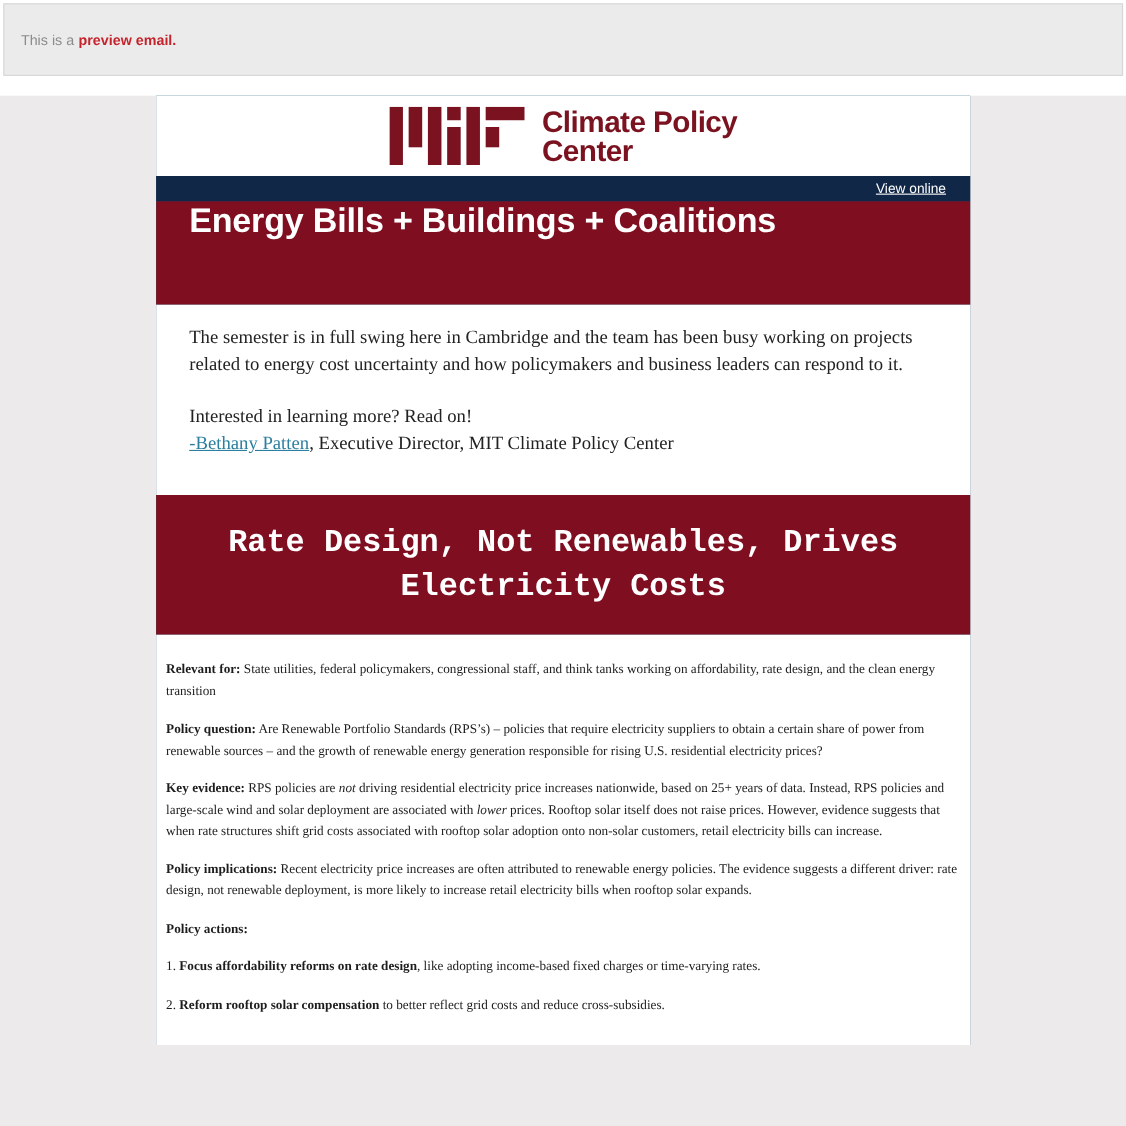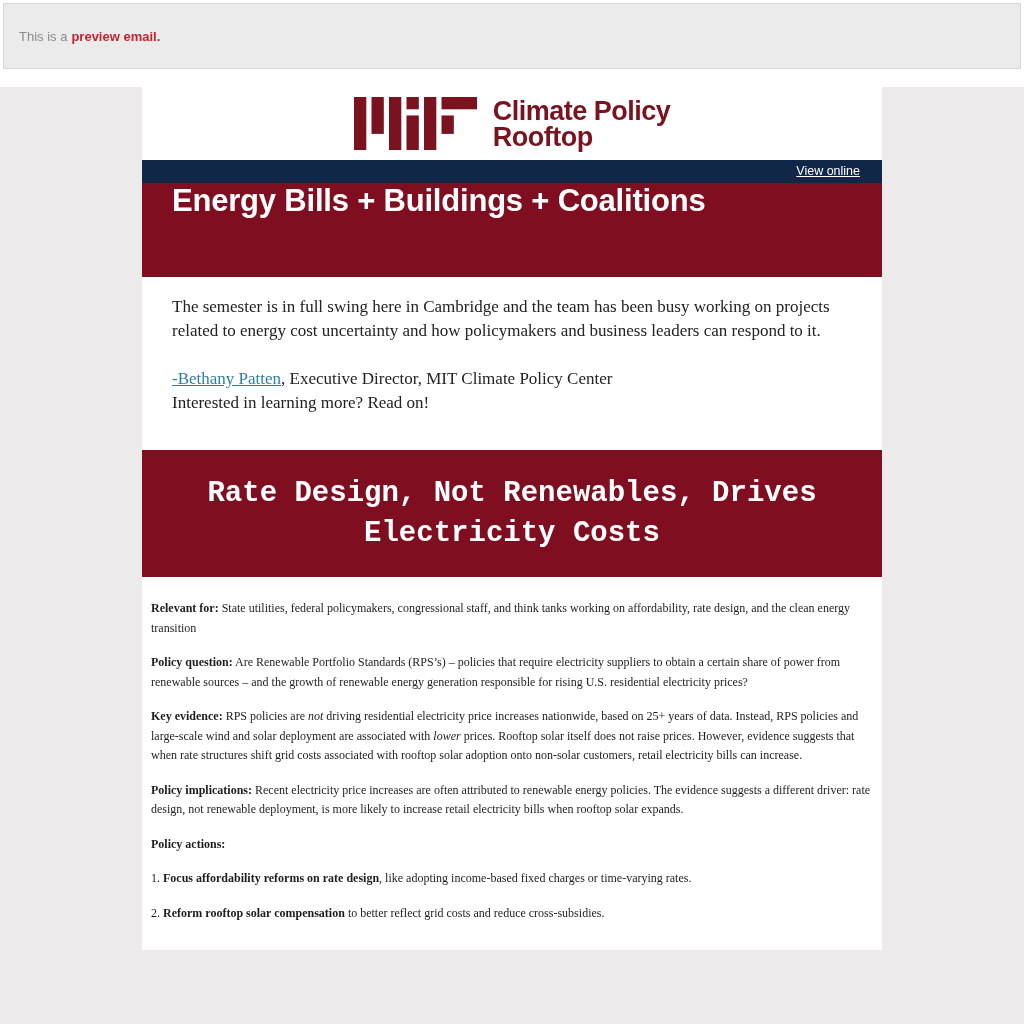--- a/index.html
+++ b/index.html
@@ -88,37 +88,37 @@
               <rect x="37" y="0" width="13" height="56"></rect>
               <rect x="55.5" y="0" width="13" height="13"></rect>
               <rect x="55.5" y="19.5" width="13" height="36.5"></rect>
               <rect x="74" y="0" width="13" height="56"></rect>
               <rect x="92.5" y="0" width="37.5" height="13"></rect>
               <rect x="92.5" y="19.5" width="13" height="19.5"></rect>
             </svg>
           </span>
           <span class="logo-text">
             <span class="line" style="display:block">Climate Policy</span>
-            <span class="line" style="display:block">Rooftop</span>
+            <span class="line" style="display:block">Center</span>
           </span>
         </div>
       </div>
 
       <div class="navy-bar">
         <a href="#">View online</a>
       </div>
 
       <div class="band1">
         <h1>Energy Bills + Buildings + Coalitions</h1>
       </div>
 
       <div class="intro">
         <p class="p1">The semester is in full swing here in Cambridge and the team has been busy working on projects related to energy cost uncertainty and how policymakers and business leaders can respond to it.</p>
+        <p>Interested in learning more? Read on!</p>
         <p><a href="#">-Bethany Patten</a><span>, Executive Director, MIT Climate Policy Center</span></p>
-        <p>Interested in learning more? Read on!</p>
       </div>
 
       <div class="band2">
         <h2>Rate Design, Not Renewables, Drives Electricity Costs</h2>
       </div>
 
       <div class="body-section">
           <p><b>Relevant for:</b><span> State utilities, federal policymakers, congressional staff, and think tanks working on affordability, rate design, and the clean energy transition</span></p>
           <p><b>Policy question:</b><span> Are Renewable Portfolio Standards (RPS’s) – policies that require electricity suppliers to obtain a certain share of power from renewable sources – and the growth of renewable energy generation responsible for rising U.S. residential electricity prices?</span></p>
           <p><b>Key evidence:</b><span> RPS policies are </span><i>not</i><span> driving residential electricity price increases nationwide, based on 25+ years of data. Instead, RPS policies and large-scale wind and solar deployment are associated with </span><i>lower</i><span> prices. Rooftop solar itself does not raise prices. However, evidence suggests that when rate structures shift grid costs associated with rooftop solar adoption onto non-solar customers, retail electricity bills can increase.</span></p>

